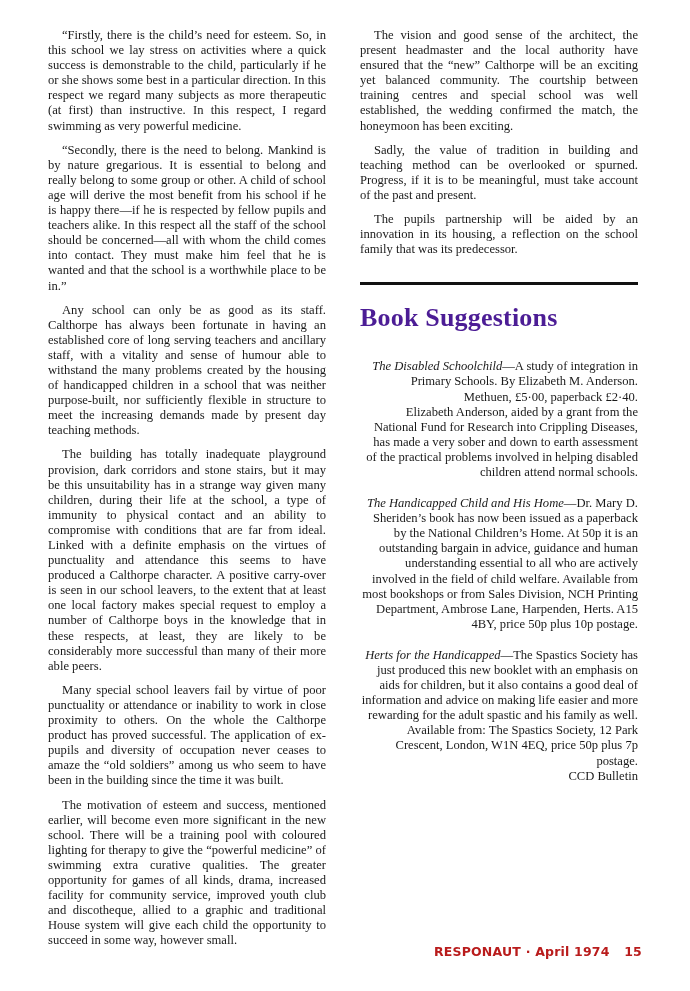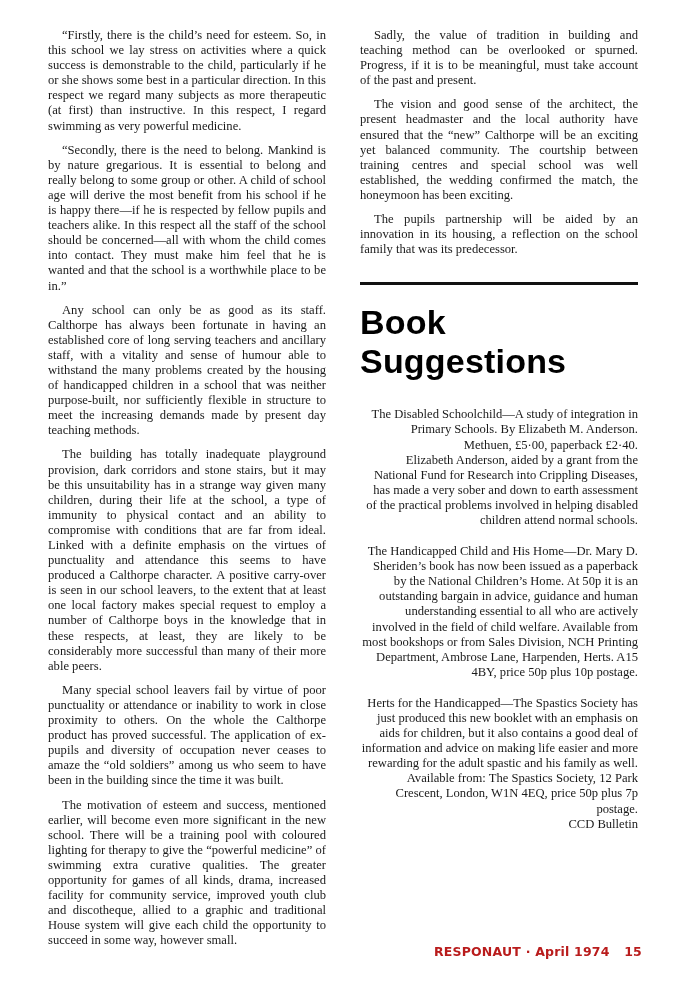--- a/index.html
+++ b/index.html
@@ -42,34 +42,35 @@
     hyphens: auto;
     -webkit-hyphens: auto;
   }
   .rule {
     border: 0;
     border-top: 3px solid #111;
     margin: 16px 0 14px 0;
     width: 100%;
   }
   h2.section-title {
-    font-family: Liberation Sans, sans-serif;
+    font-family: Liberation Serif, serif;
     font-weight: bold;
-    font-size: 34px;
+    font-size: 26px;
     letter-spacing: 0.2px;
     margin: 4px 0 26px 0;
-    color: #000000;
+    color: #4c1d95;
   }
   .book {
     margin: 0 0 16px 0;
     font-size: 12.6px;
     line-height: 15.1px;
     text-align: justify;
   }
   .book .title {
+    font-style: italic;
   }
   .book p {
     margin: 0;
     text-indent: 0;
     text-align: right;
   }
   .byline {
     text-align: right;
     font-size: 12.6px;
     margin-top: 2px;
@@ -98,22 +99,22 @@
     <div class="col">
       <p class="body">“Firstly, there is the child’s need for esteem.  So, in this school we lay stress on activities where a quick success is demonstrable to the child, particularly if he or she shows some best in a particular direction.  In this respect we regard many subjects as more therapeutic (at first) than instructive.  In this respect, I regard swimming as very powerful medicine.</p>
       <p class="body">“Secondly, there is the need to belong.  Mankind is by nature gregarious.  It is essential to belong and really belong to some group or other.  A child of school age will derive the most benefit from his school if he is happy there—if he is respected by fellow pupils and teachers alike.  In this respect all the staff of the school should be concerned—all with whom the child comes into contact.  They must make him feel that he is wanted and that the school is a worthwhile place to be in.”</p>
       <p class="body">Any school can only be as good as its staff.  Calthorpe has always been fortunate in having an established core of long serving teachers and ancillary staff, with a vitality and sense of humour able to withstand the many problems created by the housing of handicapped children in a school that was neither purpose-built, nor sufficiently flexible in structure to meet the increasing demands made by present day teaching methods.</p>
       <p class="body">The building has totally inadequate playground provision, dark corridors and stone stairs, but it may be this unsuitability has in a strange way given many children, during their life at the school, a type of immunity to physical contact and an ability to compromise with conditions that are far from ideal.  Linked with a definite emphasis on the virtues of punctuality and attendance this seems to have produced a Calthorpe character.  A positive carry-over is seen in our school leavers, to the extent that at least one local factory makes special request to employ a number of Calthorpe boys in the knowledge that in these respects, at least, they are likely to be considerably more successful than many of their more able peers.</p>
       <p class="body">Many special school leavers fail by virtue of poor punctuality or attendance or inability to work in close proximity to others.  On the whole the Calthorpe product has proved successful.  The application of ex-pupils and diversity of occupation never ceases to amaze the “old soldiers” among us who seem to have been in the building since the time it was built.</p>
       <p class="body">The motivation of esteem and success, mentioned earlier, will become even more significant in the new school.  There will be a training pool with coloured lighting for therapy to give the “powerful medicine” of swimming extra curative qualities.  The greater opportunity for games of all kinds, drama, increased facility for community service, improved youth club and discotheque, allied to a graphic and traditional House system will give each child the opportunity to succeed in some way, however small.</p>
     </div>
 
     <div class="col">
+      <p class="body">The vision and good sense of the architect, the present headmaster and the local authority have ensured that the “new” Calthorpe will be an exciting yet balanced community.  The courtship between training centres and special school was well established, the wedding confirmed the match, the honeymoon has been exciting.</p>
       <p class="body">Sadly, the value of tradition in building and teaching method can be overlooked or spurned.  Progress, if it is to be meaningful, must take account of the past and present.</p>
-      <p class="body">The vision and good sense of the architect, the present headmaster and the local authority have ensured that the “new” Calthorpe will be an exciting yet balanced community.  The courtship between training centres and special school was well established, the wedding confirmed the match, the honeymoon has been exciting.</p>
       <p class="body">The pupils partnership will be aided by an innovation in its housing, a reflection on the school family that was its predecessor.</p>
 
       <hr class="rule">
 
       <h2 class="section-title">Book Suggestions</h2>
 
       <div class="book">
         <p><span class="title">The Disabled Schoolchild</span><span>—A study of integration in Primary Schools.   By Elizabeth M. Anderson.  Methuen, £5·00, paperback £2·40.</span></p>
         <p>Elizabeth Anderson, aided by a grant from the National Fund for Research into Crippling Diseases, has made a very sober and down to earth assessment of the practical problems involved in helping disabled children attend normal schools.</p>
       </div>

